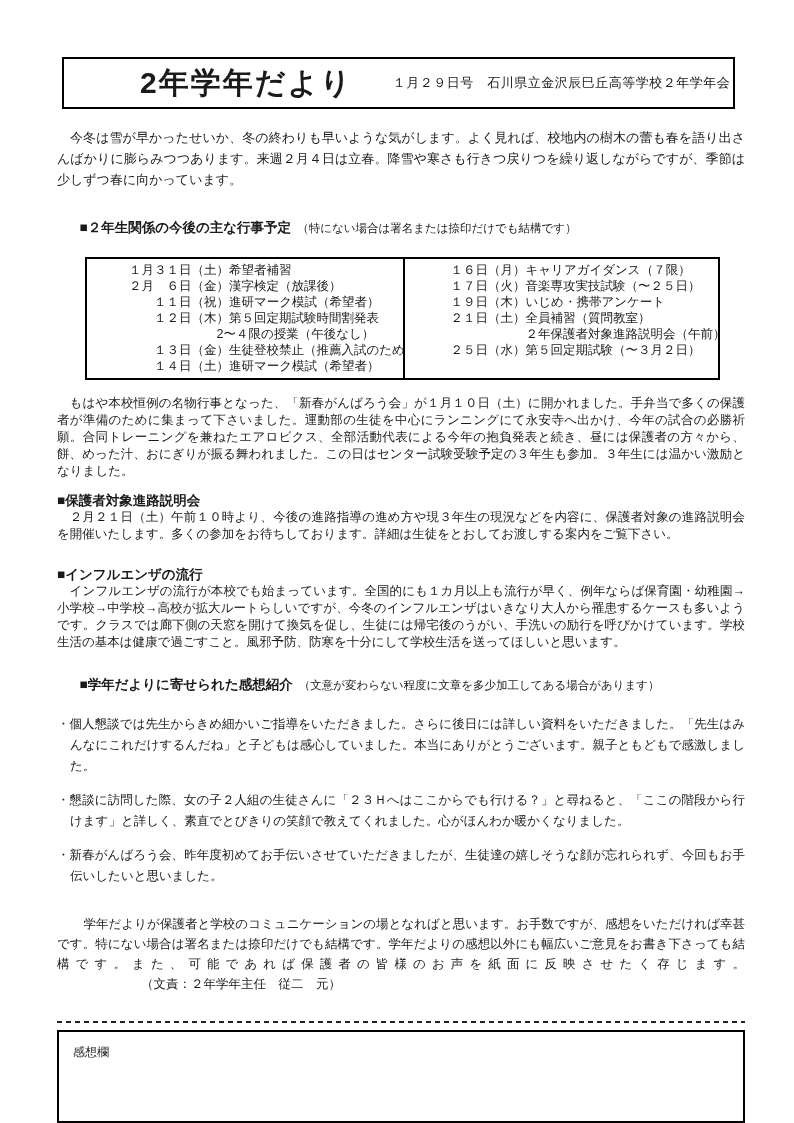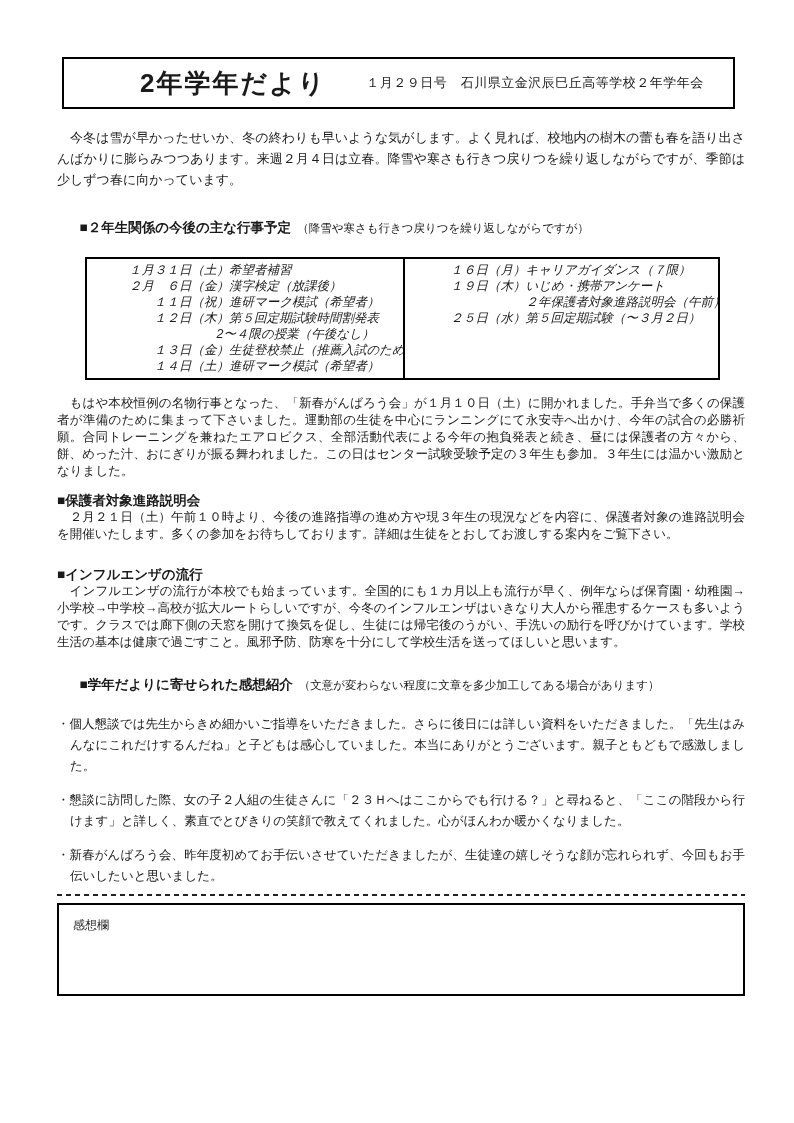--- a/index.html
+++ b/index.html
@@ -9,40 +9,40 @@
     font-family:"Liberation Sans","DejaVu Sans",sans-serif;
     overflow:hidden;
   }
   .page{box-sizing:border-box;width:794px;height:1123px;padding:57px 49px 0 57px;}
 
   
   .header-box{
     box-sizing:border-box;height:52px;margin:0 10px 0 5px;
     border:2px solid #000;display:flex;align-items:center;
   }
-  .title{font-size:26px;font-weight:bold;letter-spacing:2px;margin-left:76px;white-space:pre;}
+  .title{font-size:30px;font-weight:bold;letter-spacing:2px;margin-left:76px;white-space:pre;}
   .issue{font-size:13px;margin-left:40px;white-space:pre;letter-spacing:0.5px;}
 
   
   .para{font-size:13px;line-height:21px;text-align:justify;white-space:pre-wrap;word-break:break-all;}
   .sec-body{font-size:12.5px;line-height:17px;text-align:justify;white-space:pre-wrap;word-break:break-all;}
   .intro{margin-top:18px;}
 
   
   .sec{margin-top:15px;}
   .sec-heading{font-size:13.5px;font-weight:bold;line-height:17px;white-space:pre;}
   .hnote{font-size:11.5px;font-weight:normal;margin-left:6px;}
 
   
   .sched{margin-top:12px;}
   .sched-table{
     box-sizing:border-box;display:flex;margin:3px 25px 0 28px;
     border:2px solid #000;
   }
-  .sched-col{box-sizing:border-box;width:50%;padding:3px 12px 4px 42px;overflow:hidden;font-style:italic;}
+  .sched-col{box-sizing:border-box;width:50%;padding:3px 12px 4px 42px;overflow:hidden;}
   .sched-col.right{border-left:2px solid #000;padding-left:46px;}
   .tline{font-size:12.5px;line-height:16px;white-space:pre;}
 
   
   .bullets{margin-top:3px;}
   .bullet{
     font-size:12.5px;line-height:21px;text-align:justify;
     padding-left:13px;text-indent:-13px;margin-bottom:13px;
     white-space:pre-wrap;word-break:break-all;
   }
@@ -72,35 +72,37 @@
 
   <div class="header-box">
     <span class="title">2年学年だより</span>
     <span class="issue">１月２９日号　石川県立金沢辰巳丘高等学校２年学年会</span>
   </div>
 
   <div class="para intro">　今冬は雪が早かったせいか、冬の終わりも早いような気がします。よく見れば、校地内の樹木の蕾も春を語り出さんばかりに膨らみつつあります。来週２月４日は立春。降雪や寒さも行きつ戻りつを繰り返しながらですが、季節は少しずつ春に向かっています。</div>
 
   <div class="sched">
     <div class="sec-heading">
-      <span>■２年生関係の今後の主な行事予定</span><span class="hnote">（降雪や寒さも行きつ戻りつを繰り返しながらですが）</span>
+      <span>■２年生関係の今後の主な行事予定</span><span class="hnote">（特にない場合は署名または捺印だけでも結構です）</span>
     </div>
     <div class="sched-table">
       <div class="sched-col left">
         <div class="tline">１月３１日（土）希望者補習</div>
         <div class="tline">２月　６日（金）漢字検定（放課後）</div>
         <div class="tline">　　１１日（祝）進研マーク模試（希望者）</div>
         <div class="tline">　　１２日（木）第５回定期試験時間割発表</div>
         <div class="tline">　　　　　　　2〜４限の授業（午後なし）</div>
         <div class="tline">　　１３日（金）生徒登校禁止（推薦入試のため）</div>
         <div class="tline">　　１４日（土）進研マーク模試（希望者）</div>
       </div>
       <div class="sched-col right">
         <div class="tline">１６日（月）キャリアガイダンス（７限）</div>
+        <div class="tline">１７日（火）音楽専攻実技試験（〜２５日）</div>
         <div class="tline">１９日（木）いじめ・携帯アンケート</div>
+        <div class="tline">２１日（土）全員補習（質問教室）</div>
         <div class="tline">　　　　　　２年保護者対象進路説明会（午前）</div>
         <div class="tline">２５日（水）第５回定期試験（〜３月２日）</div>
       </div>
     </div>
   </div>
 
   <div class="sec">
     <div class="sec-body">　もはや本校恒例の名物行事となった、「新春がんばろう会」が１月１０日（土）に開かれました。手弁当で多くの保護者が準備のために集まって下さいました。運動部の生徒を中心にランニングにて永安寺へ出かけ、今年の試合の必勝祈願。合同トレーニングを兼ねたエアロビクス、全部活動代表による今年の抱負発表と続き、昼には保護者の方々から、餅、めった汁、おにぎりが振る舞われました。この日はセンター試験受験予定の３年生も参加。３年生には温かい激励となりました。</div>
   </div>
 
@@ -118,20 +120,23 @@
     <div class="sec-heading">
       <span>■学年だよりに寄せられた感想紹介</span><span class="hnote">（文意が変わらない程度に文章を多少加工してある場合があります）</span>
     </div>
     <div class="bullets">
       <div class="bullet">・個人懇談では先生からきめ細かいご指導をいただきました。さらに後日には詳しい資料をいただきました。「先生はみんなにこれだけするんだね」と子どもは感心していました。本当にありがとうございます。親子ともどもで感激しました。</div>
       <div class="bullet">・懇談に訪問した際、女の子２人組の生徒さんに「２３Ｈへはここからでも行ける？」と尋ねると、「ここの階段から行けます」と詳しく、素直でとびきりの笑顔で教えてくれました。心がほんわか暖かくなりました。</div>
       <div class="bullet">・新春がんばろう会、昨年度初めてお手伝いさせていただきましたが、生徒達の嬉しそうな顔が忘れられず、今回もお手伝いしたいと思いました。</div>
     </div>
   </div>
 
+  <div class="closing">
+    <span>　学年だよりが保護者と学校のコミュニケーションの場となればと思います。お手数ですが、感想をいただければ幸甚です。特にない場合は署名または捺印だけでも結構です。学年だよりの感想以外にも幅広いご意見をお書き下さっても結構です。また、可能であれば保護者の皆様のお声を紙面に反映させたく存じます。</span><span class="signature">（文責：２年学年主任　従二　元）</span>
+  </div>
 
   <div class="dashed"></div>
 
   <div class="comment-box">
     <div class="comment-label">感想欄</div>
   </div>
 
 </div>
 
 </body></html>

